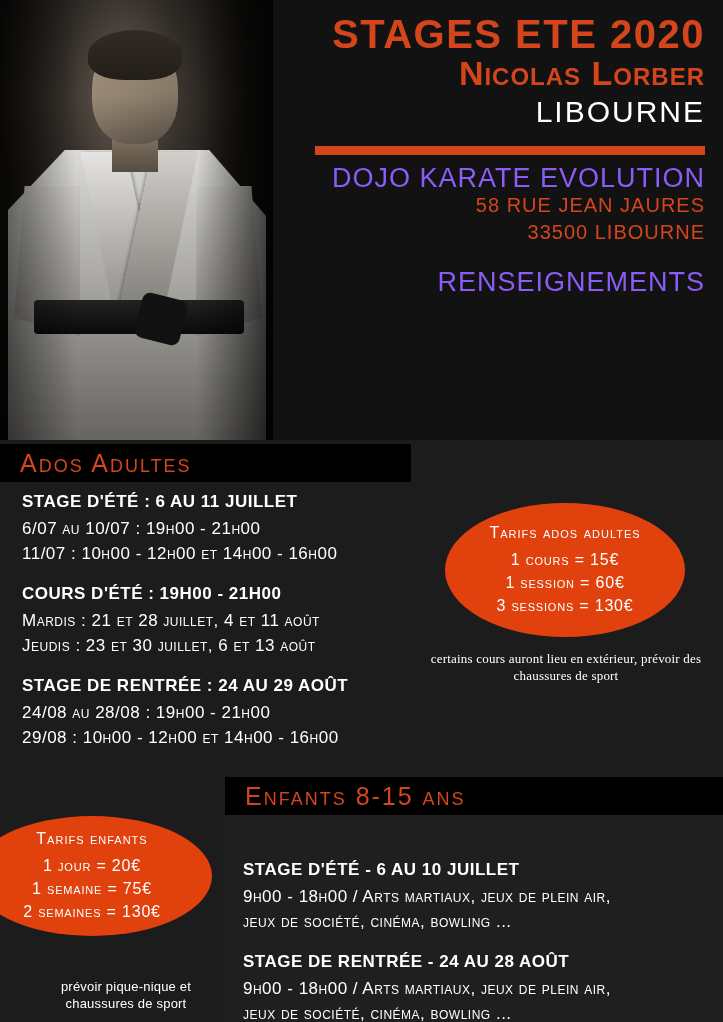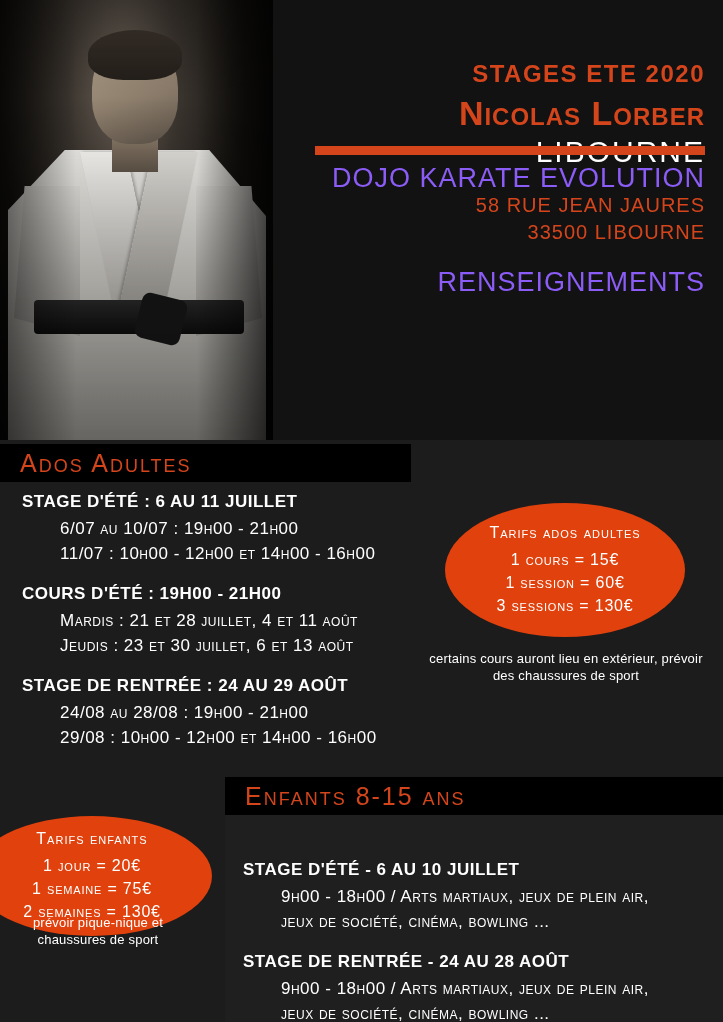--- a/index.html
+++ b/index.html
@@ -116,27 +116,26 @@
 
   
   .hdr {
     position: absolute;
     left: 280px; top: 14px;
     width: 425px;
     text-align: right;
   }
   .hdr .l1 {
     color: #d4451c;
-    font-size: 24px;
+    font-size: 40px;
     letter-spacing: 1.5px;
     font-weight: bold;
     line-height: 40px;
     font-variant: small-caps;
     text-transform: uppercase;
-    margin-top: 40px;
   }
   .hdr .l2 {
     color: #d4451c;
     font-size: 34px;
     letter-spacing: 1px;
     font-weight: bold;
     line-height: 38px;
     font-variant: small-caps;
   }
   .hdr .l3 {
@@ -203,21 +202,20 @@
     letter-spacing: .5px;
     font-variant: small-caps;
     text-transform: uppercase;
     margin-bottom: 4px;
   }
   .p {
     font-size: 17px;
     letter-spacing: .5px;
     font-variant: small-caps;
     line-height: 25px;
-    margin-left: 38px;
   }
   .spacer { height: 18px; }
 
   
   .ellipse {
     position: absolute;
     background: #e0410d;
     border-radius: 50%;
     color: #fff;
     text-align: center;
@@ -242,22 +240,22 @@
   #ell-enfants { left: -28px; top: 816px; width: 240px; height: 120px; }
 
   .note {
     position: absolute;
     color: #fff;
     font-size: 13px;
     text-align: center;
     line-height: 17px;
     letter-spacing: .2px;
   }
-  #note-ados { left: 420px; top: 650px; width: 292px; }
-  #note-enfants { left: 0px; top: 914px; width: 196px; }
+  #note-ados { left: 420px; top: 650px; width: 292px; font-family: Liberation Serif, serif; }
+  #note-enfants { left: 0px; top: 978px; width: 196px; padding-left: 28px; }
 
   .lower-band {
     position: absolute;
     left: 225px; top: 815px;
     width: 498px; height: 207px;
     background: #1f1f1f;
   }
 </style>
 </head>
 <body>

